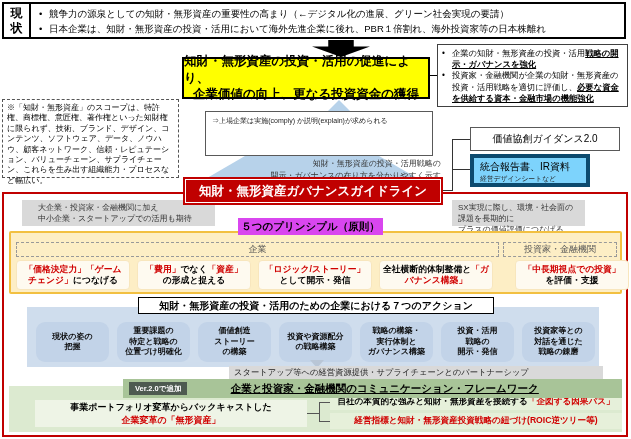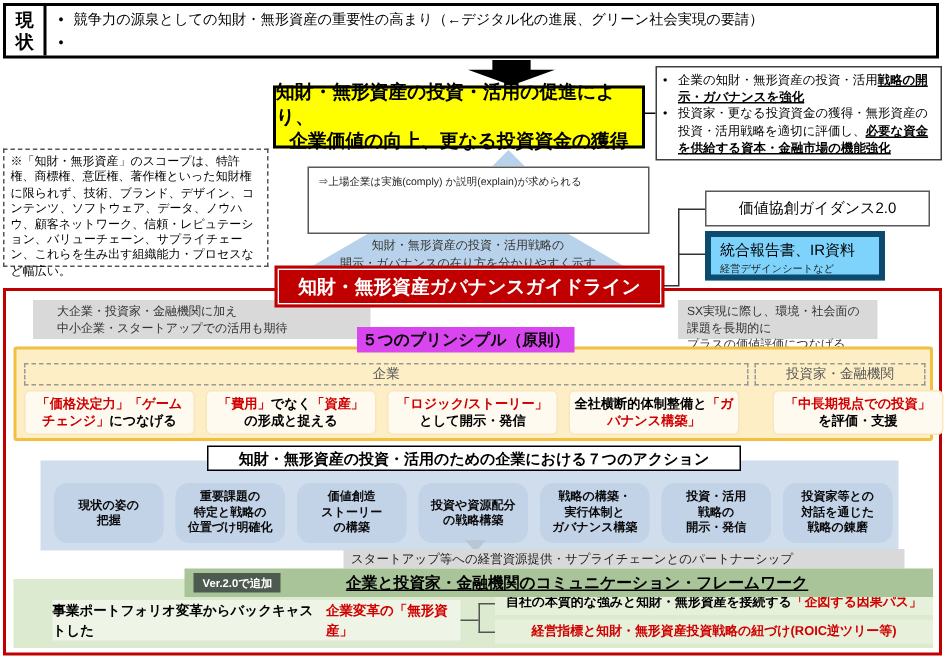--- a/index.html
+++ b/index.html
@@ -34,21 +34,21 @@
   .aim-box { left:437px; top:44px; width:191px; height:63px; border:1.5px solid #404040; background:#fff; padding:3px 5px 2px 4px; font-size:8.3px; line-height:1.35; }
   .aim-box .em { font-weight:bold; text-decoration:underline;margin-top:24px; }
 
   
   .scope-note { left:2px; top:99px; width:177px; height:79px; border:1.5px dashed #555; padding:3px 4px; font-size:8px; line-height:1.3; background:#fff; }
 
   
   .tri-up { left:328px; top:100px; width:0; height:0; border-left:11px solid transparent; border-right:11px solid transparent; border-bottom:11px solid #b7d2ea; }
   .funnel { left:183px; top:156px; width:258px; height:36px; background:#b7d2ea;
     clip-path:polygon(24% 0, 76% 0, 100% 100%, 0 100%); }
-  .funnel-text { left:183px; top:158px; width:258px; text-align:center; font-size:8px; color:#333; line-height:1.45; }
+  .funnel-text { left:183px; top:158px; width:258px; text-align:right; font-size:8px; color:#333; line-height:1.45; }
 
   
   .cgc-box { left:205px; top:111px; width:228px; height:45px; border:1px solid #595959; background:#fff; padding:3px 6px 2px 6px; }
   .cgc-text { font-size:10.3px; font-weight:bold; line-height:1.3; }
   .cgc-note { font-size:7px; color:#222; margin-top:1px; }
 
   
   .doc1 { left:470px; top:127px; width:150px; height:24px; border:1px solid #595959; background:#fff; display:flex; align-items:center; justify-content:center; font-size:10px; }
   .doc2 { left:470px; top:154px; width:120px; height:33px; border:4px solid #0c4a6e; background:#7dd3fc; padding:2px 6px; }
   .doc2-title { font-size:10px; }
@@ -57,21 +57,21 @@
   .hline { border-top:1.2px solid #333; height:0; }
 
   
   .main-container { left:2px; top:192px; width:626px; height:245px; border:2.5px solid #c00000; background:#fff; }
 
   
   .banner { left:185px; top:179px; width:256px; height:24px; background:#c00000; border:1.5px solid #fff; outline:2px solid #c00000;
     display:flex; align-items:center; justify-content:center; color:#fff; font-weight:bold; font-size:12.5px; z-index:5; }
 
   .gray-note { background:#d9d9d9; font-size:8px; line-height:1.4; color:#333; padding:2px 6px; }
-  .note-left { left:22px; top:200px; width:225px; height:26px;padding-left:16px; }
+  .note-left { left:22px; top:200px; width:193px; height:26px;padding-left:16px; }
   .note-right { left:452px; top:200px; width:133px; height:26px; }
 
   
   .principles-tab { left:238px; top:218px; width:145px; height:17px; background:#d946ef; display:flex; align-items:center; justify-content:center; font-weight:bold; font-size:10.5px; z-index:4; }
   .principles-box { left:9px; top:231px; width:613px; height:63px; background:#fdeec5; border:2px solid #f2c041; border-radius:2px; }
   .p-head { position:absolute; top:9px; height:15px; border:1px dashed #999; color:#555; font-size:9px; display:flex; align-items:center; justify-content:center; }
   .p-head-company { left:5px; width:483px; }
   .p-head-investor { left:492px; width:114px; }
   .p-item { position:absolute; top:27px; height:30px; width:114px; background:#fefaf0; border:1px solid #f8e6bd; border-radius:4px;
     display:flex; align-items:center; justify-content:center; text-align:center; font-size:8.8px; font-weight:bold; line-height:1.3; padding:1px 3px; }
@@ -86,21 +86,21 @@
     display:flex; align-items:center; justify-content:center; text-align:center; font-size:8px; font-weight:bold; line-height:1.3; white-space:pre-line; color:#0a0a0a; }
   .a1{left:36px;} .a2{left:117px;} .a3{left:198px;} .a4{left:279px;} .a5{left:360px;} .a6{left:441px;} .a7{left:522px;}
   .gray-pointer { left:310px; top:360px; width:0; height:0; border-left:7px solid transparent; border-right:7px solid transparent; border-top:8px solid #b9c6d6; }
   .partnership-note { left:229px; top:366px; width:374px; height:13px; background:#d9d9d9; font-size:8.3px; color:#222; display:flex; align-items:center; padding-left:5px; }
 
   
   .fw-panel { left:9px; top:386px; width:613px; height:46px; background:#dcead0; }
   .fw-titlebar { left:123px; top:379px; width:499px; height:19px; background:#a8c498; display:flex; align-items:center; z-index:2; }
   .fw-badge { margin-left:6px; background:#4d5a50; color:#fff; font-size:7.5px; font-weight:bold; padding:1.5px 6px; }
   .fw-title { flex:1; text-align:center; font-weight:bold; font-size:10.5px; padding-right:40px;text-decoration:underline; }
-  .fw-left-box { left:35px; top:400px; width:272px; height:27px; background:#eef4e6; display:flex; flex-direction:row; align-items:center; justify-content:center; font-size:9px; font-weight:bold; line-height:1.35; }
+  .fw-left-box { left:35px; top:400px; width:272px; height:27px; background:#eef4e6; display:flex; flex-direction:column; align-items:center; justify-content:center; font-size:9px; font-weight:bold; line-height:1.35; }
   .fw-right-box { position:absolute; left:330px; width:292px; height:16px; background:#e6f0da; display:flex; align-items:center; justify-content:center; font-size:8.6px; font-weight:bold; }
   .fw-r1 { top:394px; } .fw-r2 { top:413px; }
   .fw-line { border-color:#555 !important; }
 
   .red { color:#d00000; }
 </style>
 </head>
 <body>
 
 <div class="abs status-box">
@@ -108,40 +108,41 @@
     <span>現</span>
     <span>状</span>
   </div>
   <div class="status-bullets">
     <div class="bullet-line">
         <span class="bl">•</span>
         <span>競争力の源泉としての知財・無形資産の重要性の高まり（←デジタル化の進展、グリーン社会実現の要請）</span>
       </div>
     <div class="bullet-line">
         <span class="bl">•</span>
+        <span>日本企業は、知財・無形資産の投資・活用において海外先進企業に後れ、PBR１倍割れ、海外投資家等の日本株離れ</span>
       </div>
   </div>
 </div>
 
 <div class="abs big-arrow"></div>
 
 <div class="abs goal-box">
   <div>知財・無形資産の投資・活用の促進により、</div>
   <div>企業価値の向上、更なる投資資金の獲得</div>
 </div>
 <div class="abs conn-goal-aim"></div>
 
 <div class="abs aim-box">
   <div class="bullet-line">
       <span class="bl">•</span>
     <span><span>企業の知財・無形資産の投資・活用</span><span class="em">戦略の開示・ガバナンスを強化</span></span>
   </div>
   <div class="bullet-line">
       <span class="bl">•</span>
-    <span><span>投資家・更なる投資資金の獲得・無形資産の投資・活用戦略を適切に評価し、</span><span class="em">必要な資金を供給する資本・金融市場の機能強化</span></span>
+    <span><span>投資家・金融機関が企業の知財・無形資産の投資・活用戦略を適切に評価し、</span><span class="em">必要な資金を供給する資本・金融市場の機能強化</span></span>
   </div>
 </div>
 
 <div class="abs scope-note">※「知財・無形資産」のスコープは、特許権、商標権、意匠権、著作権といった知財権に限られず、技術、ブランド、デザイン、コンテンツ、ソフトウェア、データ、ノウハウ、顧客ネットワーク、信頼・レピュテーション、バリューチェーン、サプライチェーン、これらを生み出す組織能力・プロセスなど幅広い。</div>
 
 <div class="abs tri-up"></div>
 
 <div class="abs cgc-box">
   <div class="cgc-note">⇒上場企業は実施(comply) か説明(explain)が求められる</div>
 </div>

